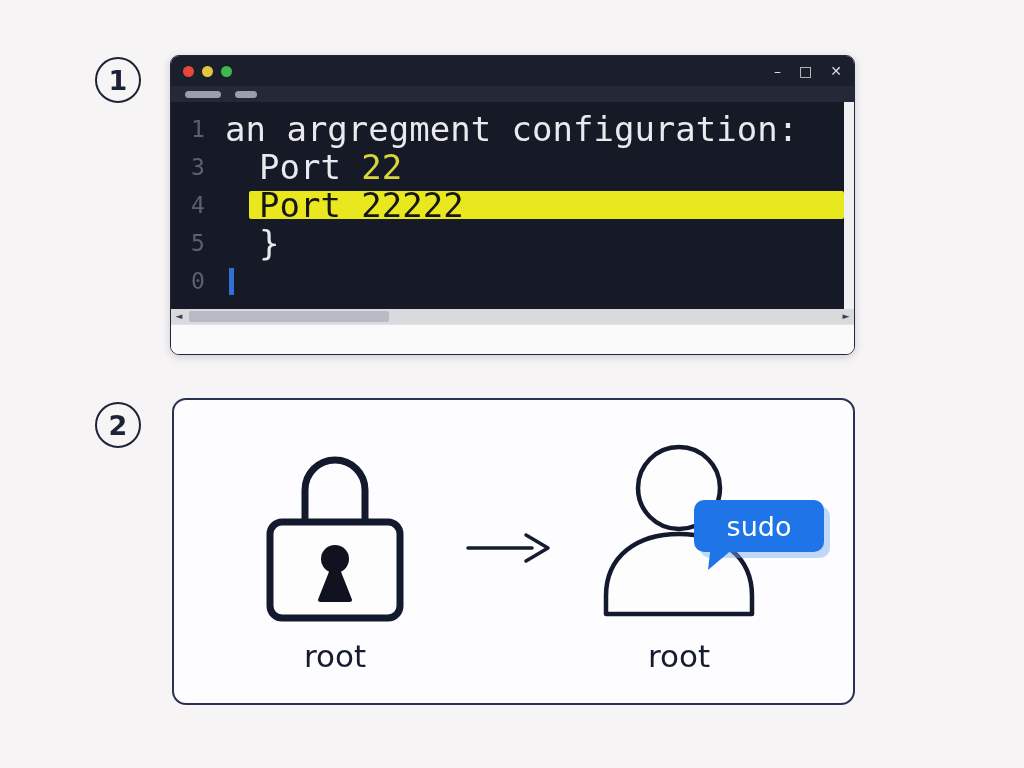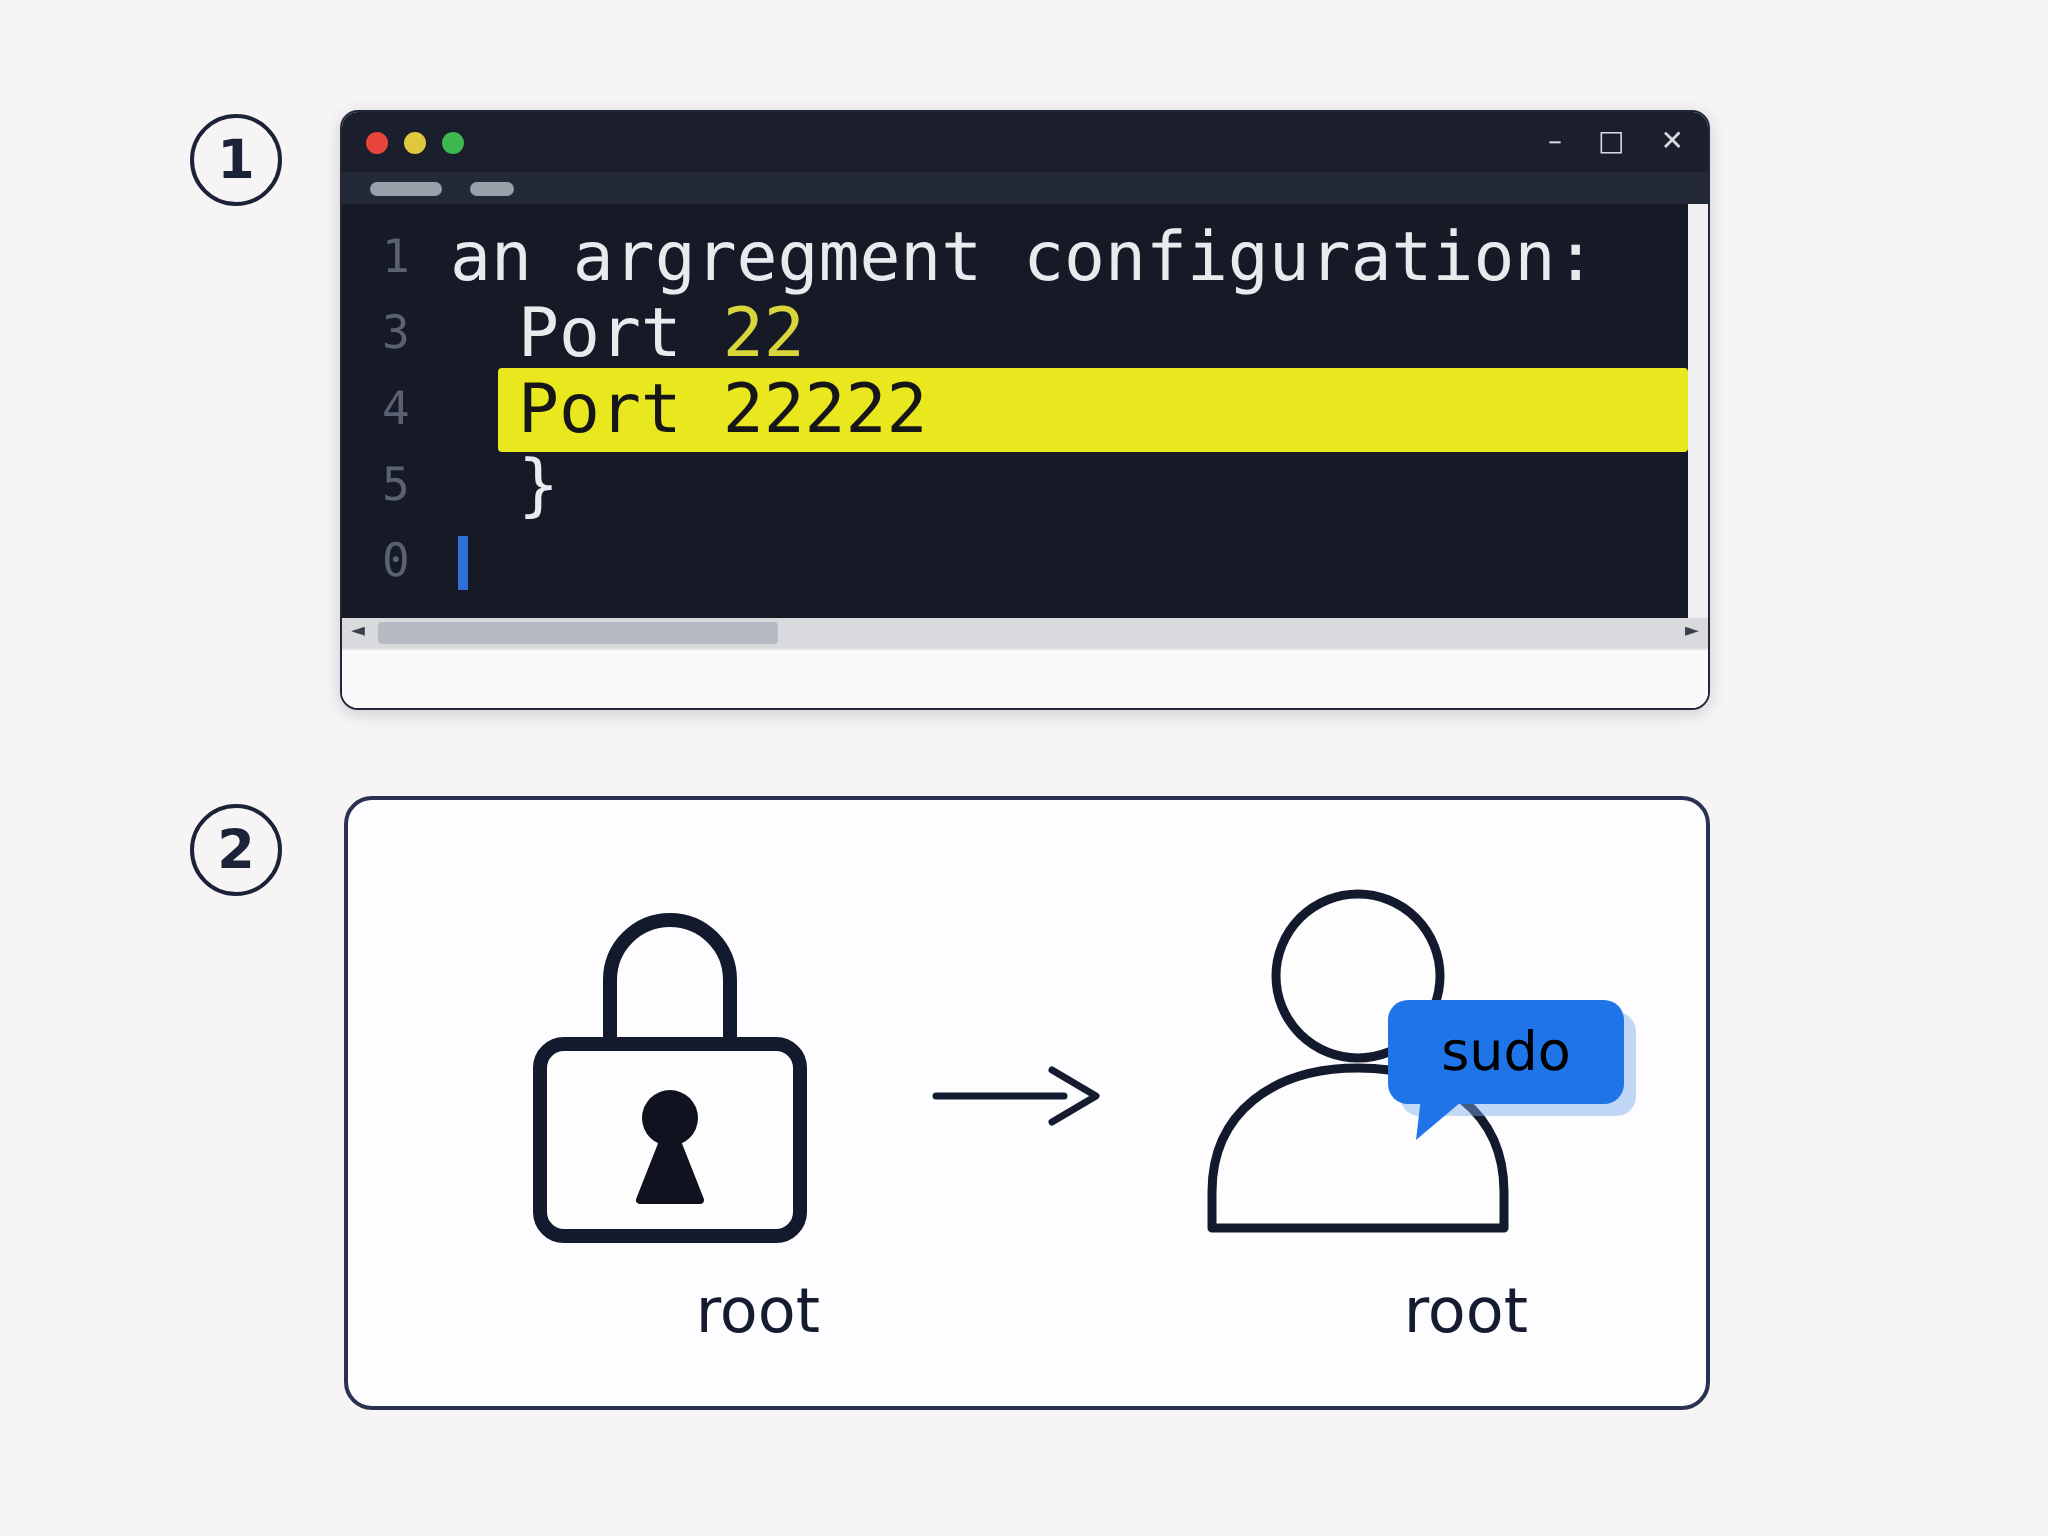--- a/index.html
+++ b/index.html
@@ -32,45 +32,45 @@
 
   .code-area { position:absolute; left:0; top:46px; right:10px; bottom:45px;
                background:#161a26; padding-top:8px;
                font-family:"DejaVu Sans Mono", monospace; }
   .code-row { display:flex; align-items:center; height:38px; }
   .lnum { width:54px; padding-left:20px; color:#5a6172; font-size:23px; flex:none; }
   .ltext { color:#e8eaee; font-size:34px; white-space:pre; }
   .ltext span { white-space:pre; }
   .ind { padding-left:34px;text-align:right; }
   .val-yellow { color:#d8d63a; }
-  .hl-wrap { flex:1; margin-left:24px; height:42px; background:#e9e71e;
+  .hl-wrap { flex:1; margin-left:24px; height:28px; background:#e9e71e;
              display:flex; align-items:center; border-radius:2px; }
   .hl-wrap .ltext { color:#15151a; padding-left:10px; }
   .cursor { width:5px; height:27px; background:#2f6fd6; margin-left:4px; }
 
   .vscroll { position:absolute; right:0; top:46px; bottom:45px; width:10px; background:#f0f0f3; }
   .hscroll { position:absolute; left:0; right:0; bottom:30px; height:15px; background:#d8dade;
              display:flex; align-items:center; }
   .scroll-arrow { width:16px; text-align:center; font-size:9px; color:#3a3f4c; flex:none; line-height:15px; }
   .hthumb { position:absolute; left:18px; width:200px; top:2px; height:11px;
             background:#b7bac2; border-radius:2px; }
   .win-footer { position:absolute; left:0; right:0; bottom:0; height:30px; background:#fafafb;
                 border-top:1px solid #e2e2e8; }
 
   
   .panel { position:absolute; left:172px; top:398px; width:683px; height:307px;
            background:#fdfcfe; border:2px solid #2a3152; border-radius:14px; }
   .lock-svg { position:absolute; left:86px; top:30px; }
-  .diagram-label { position:absolute; color:#161c30; font-size:31px; text-align:right; }
+  .diagram-label { position:absolute; color:#161c30; font-size:31px; text-align:center; }
   #lock-label { left:86px; top:238px; width:150px; }
   #user-label { left:420px; top:238px; width:170px; }
   .arrow-svg { position:absolute; left:290px; top:128px; }
   .person-svg { position:absolute; left:420px; top:42px; }
-  .bubble { position:absolute; left:520px; top:100px; width:118px; height:52px;
-            background:#1f74e8; border-radius:10px; color:#000000; font-size:27px;
+  .bubble { position:absolute; left:520px; top:100px; width:130px; height:52px;
+            background:#1f74e8; border-radius:10px; color:#ffffff; font-size:27px;
             display:flex; align-items:center; justify-content:center;
             box-shadow:6px 6px 0 rgba(120,170,240,.45); }
   .bubble::after { content:""; position:absolute; left:14px; top:48px; width:26px; height:22px;
                    background:#1f74e8; clip-path:polygon(0 100%, 10% 0, 100% 0); }
 </style>
 </head>
 <body>
 
 <div class="badge" id="badge1">1</div>
 

